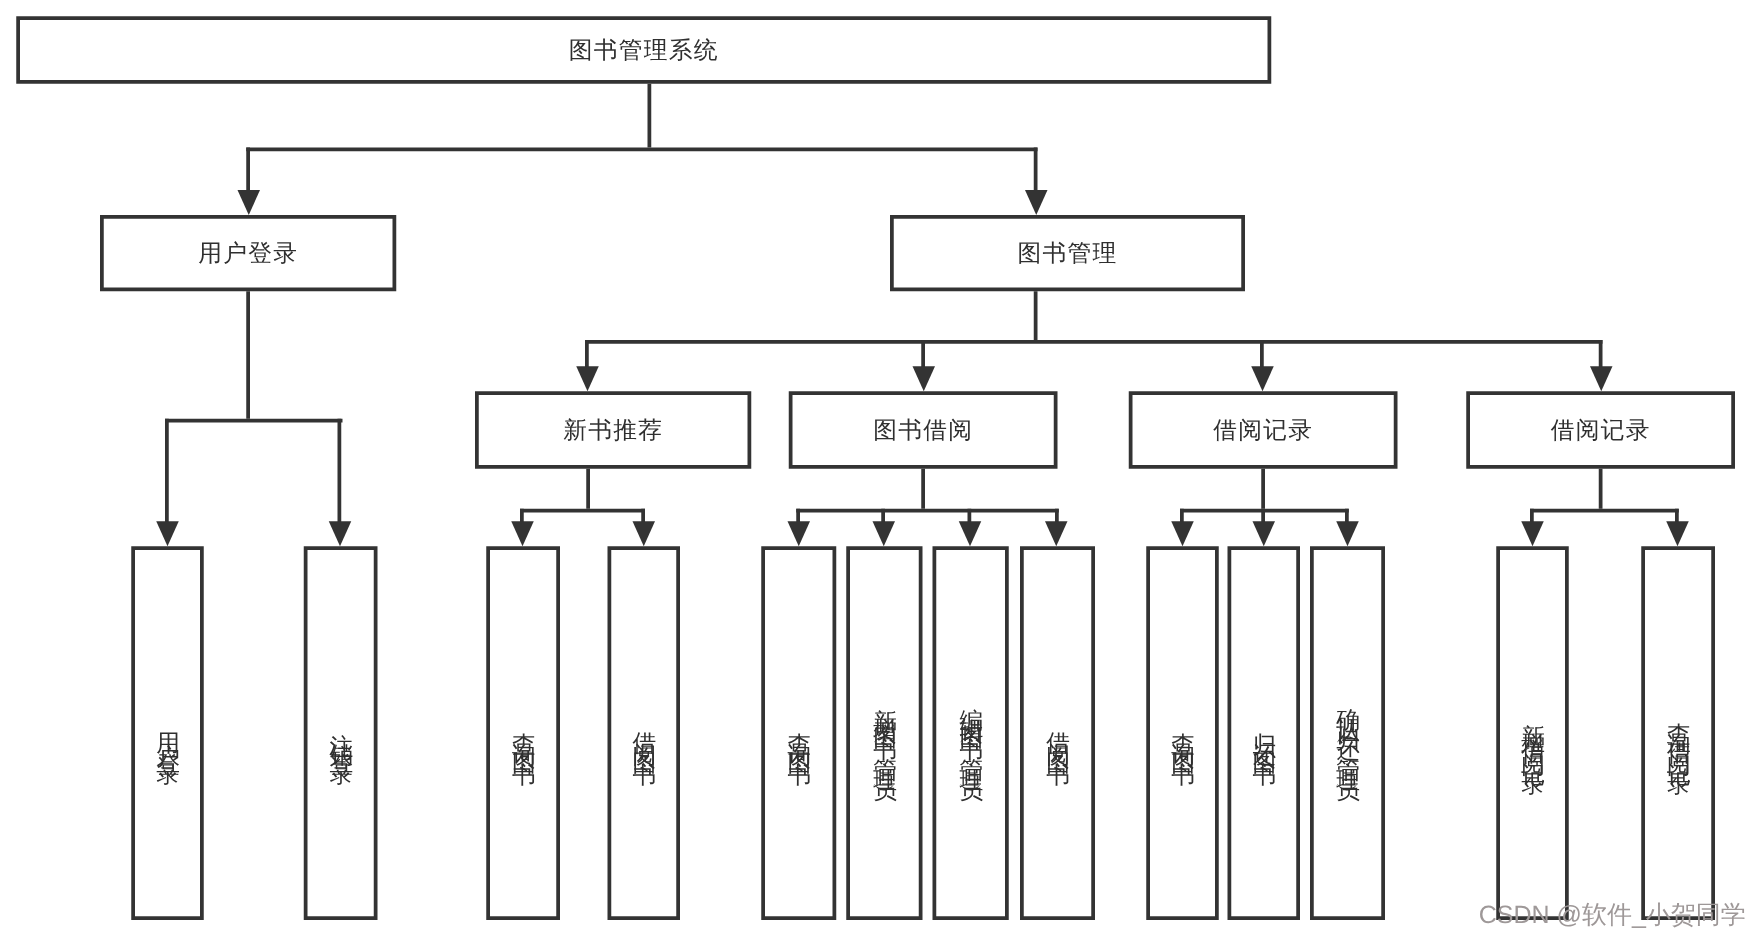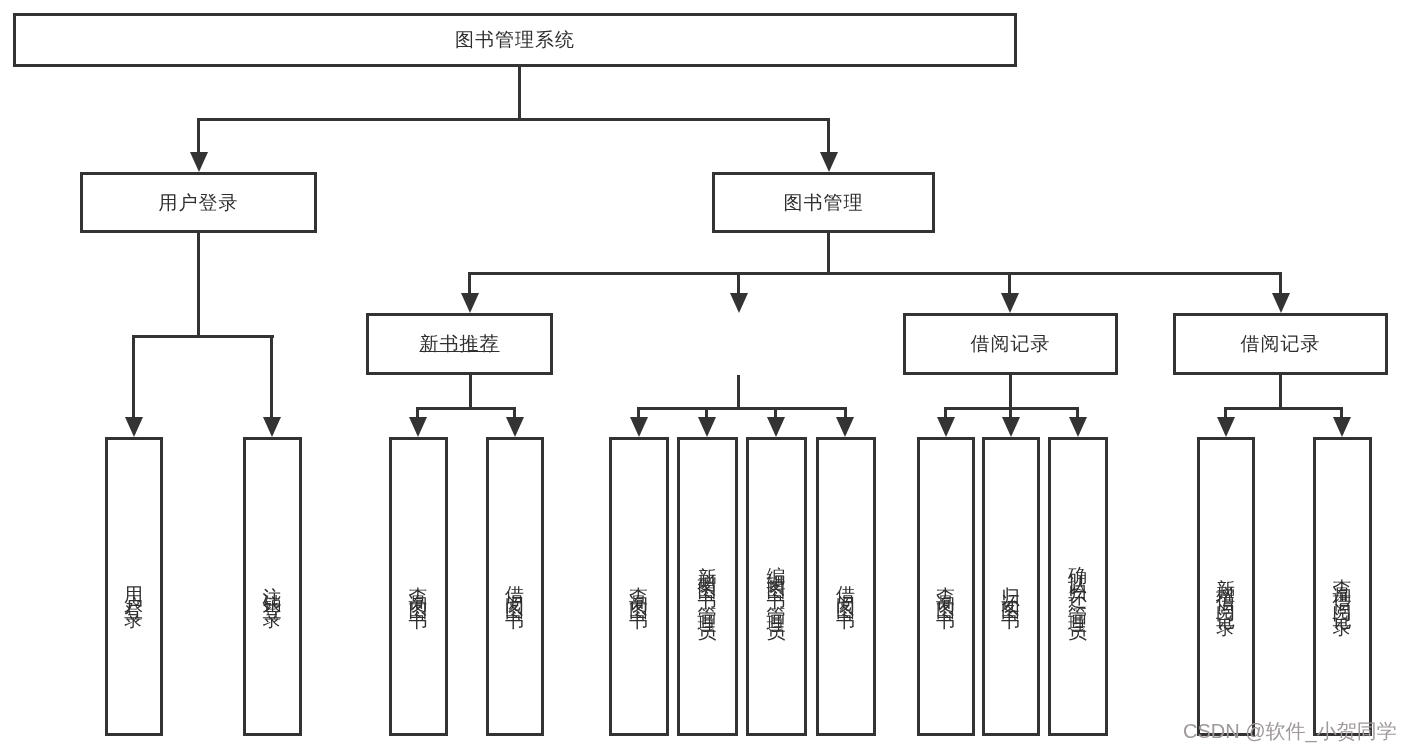--- a/index.html
+++ b/index.html
@@ -78,21 +78,21 @@
   <div class="vline" style="left:518px;top:67px;height:51px;"></div>
   <div class="hline" style="left:197px;top:118px;width:633px;"></div>
   <div class="vline" style="left:197px;top:118px;height:37px;"></div>
   <div class="arrow" style="left:190px;top:152px;"></div>
   <div class="vline" style="left:827px;top:118px;height:37px;"></div>
   <div class="arrow" style="left:820px;top:152px;"></div>
 
   <div class="box" style="left:80px;top:172px;width:237px;height:61px;">
     <span>用户登录</span>
   </div>
-  <div class="box" style="left:712px;top:172px;width:223px;height:61px;">
+  <div class="box" style="left:712px;top:172px;width:284px;height:61px;">
     <span>图书管理</span>
   </div>
 
   <div class="vline" style="left:197px;top:233px;height:102px;"></div>
   <div class="hline" style="left:132px;top:335px;width:142px;"></div>
   <div class="vline" style="left:132px;top:335px;height:84px;"></div>
   <div class="arrow" style="left:125px;top:417px;"></div>
   <div class="vline" style="left:270px;top:335px;height:84px;"></div>
   <div class="arrow" style="left:263px;top:417px;"></div>
 
@@ -100,22 +100,25 @@
   <div class="hline" style="left:468px;top:272px;width:814px;"></div>
   <div class="vline" style="left:468px;top:272px;height:23px;"></div>
   <div class="arrow" style="left:461px;top:293px;"></div>
   <div class="vline" style="left:737px;top:272px;height:23px;"></div>
   <div class="arrow" style="left:730px;top:293px;"></div>
   <div class="vline" style="left:1008px;top:272px;height:23px;"></div>
   <div class="arrow" style="left:1001px;top:293px;"></div>
   <div class="vline" style="left:1279px;top:272px;height:23px;"></div>
   <div class="arrow" style="left:1272px;top:293px;"></div>
 
-  <div class="box" style="left:366px;top:313px;width:187px;height:62px;text-decoration:underline;">
+  <div class="box" style="left:380px;top:313px;width:221px;height:62px;">
     <span>新书推荐</span>
+  </div>
+  <div class="box" style="left:631px;top:313px;width:215px;height:62px;">
+    <span>图书借阅</span>
   </div>
   <div class="box" style="left:903px;top:313px;width:215px;height:62px;">
     <span>借阅记录</span>
   </div>
   <div class="box" style="left:1173px;top:313px;width:215px;height:62px;">
     <span>借阅记录</span>
   </div>
 
   <div class="vline" style="left:469px;top:375px;height:32px;"></div>
   <div class="hline" style="left:416px;top:407px;width:100px;"></div>

